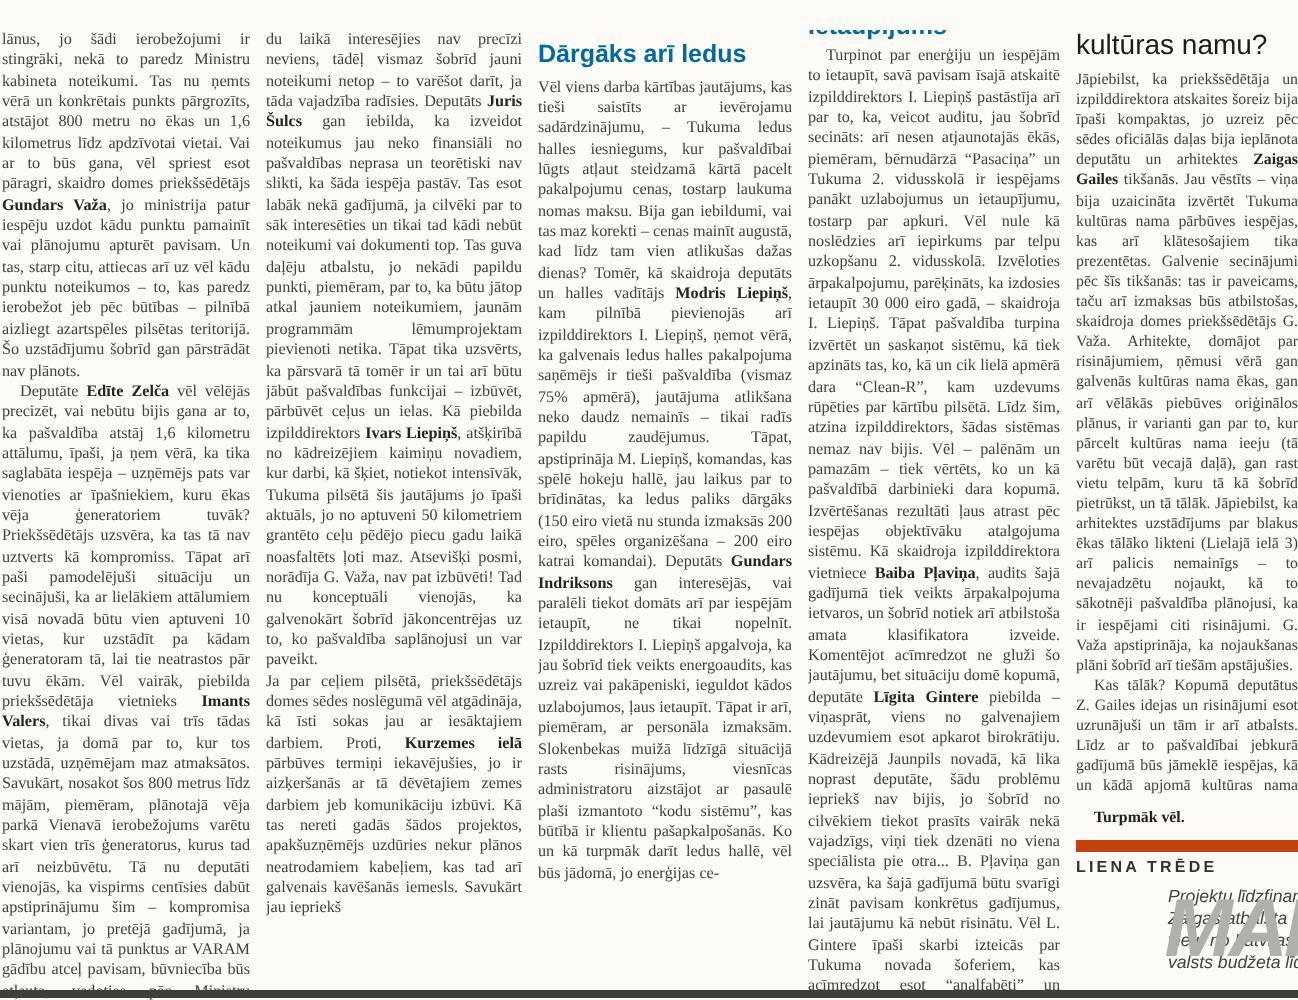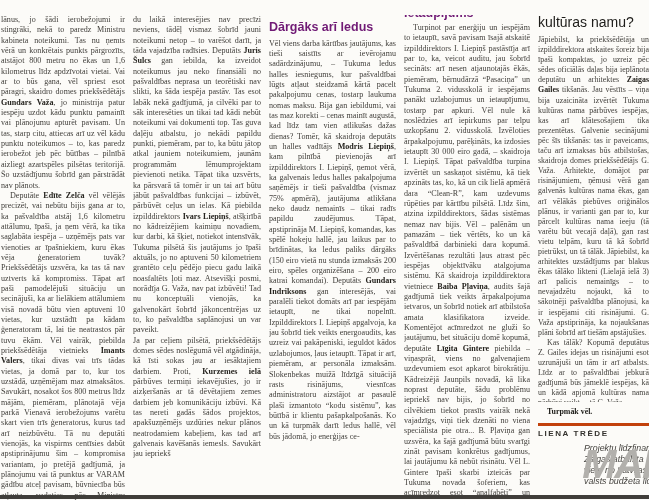--- a/index.html
+++ b/index.html
@@ -12,33 +12,33 @@
   #columns{
     display:grid;grid-template-columns:124px 128px 127px 126px 1fr;
     gap:8px;padding:15px 0 0 1px;height:496px;
   }
   .col{overflow:hidden;position:relative;height:492px;text-align:justify;
        font-size:8.1px;line-height:10.35px;}
   .col:last-child{font-size:7.9px;line-height:10.1px;}
   .para{margin:0;text-indent:9px;}
   .para.noindent{text-indent:0;}
   .para b{color:#26241f;}
-  .head{font-family:"Liberation Sans", sans-serif;font-weight:bold;color:#701a75;
+  .head{font-family:"Liberation Sans", sans-serif;font-weight:bold;color:#0369a1;
         font-size:12.5px;line-height:13.5px;margin:6px 0 4px 0;text-align:left;}
   .head-lg{font-family:"Liberation Sans", sans-serif;font-weight:normal;color:#1d1c19;
         font-size:14px;line-height:15px;margin:0 0 5px 0;text-align:left;}
   .clip{height:6px;overflow:hidden;margin-bottom:2px;}
   .clip .head{margin:0;transform:translateY(-8px);}
   .sep{text-align:center;font-weight:bold;font-size:8px;letter-spacing:2px;
        color:#55534f;margin:3px 0;}
   .boldline{margin:3px 0 6px 0;font-weight:bold;text-indent:9px;color:#22211d;}
   .endmark{color:#6f6d69;font-weight:bold;}
   .tail{position:absolute;left:0;right:0;bottom:16px;background:#fcfbf8;padding-top:2px;}
   .byline{font-family:"Liberation Sans", sans-serif;font-weight:bold;font-size:8px;
-          letter-spacing:1.6px;color:#33312d;border-top:3px solid #c2410c;
+          letter-spacing:1.6px;color:#33312d;border-top:6px solid #c2410c;
           padding:3px 0 4px 0;margin-top:2px;}
   .credit{position:relative;font-family:"Liberation Sans", sans-serif;font-style:italic;
           font-size:8.8px;line-height:11px;color:#45433f;padding-bottom:4px;margin-left:46px;}
   .credit .line{white-space:nowrap;}
   .maf{position:absolute;right:-16px;top:1px;font-family:"Liberation Sans", sans-serif;
        font-weight:bold;font-size:41px;line-height:40px;letter-spacing:-2px;
        color:#b2b0ac;}
   #bottom-rule{position:absolute;left:0;right:0;bottom:1px;height:4px;
        background:#403e3a;z-index:5;}
 </style>

